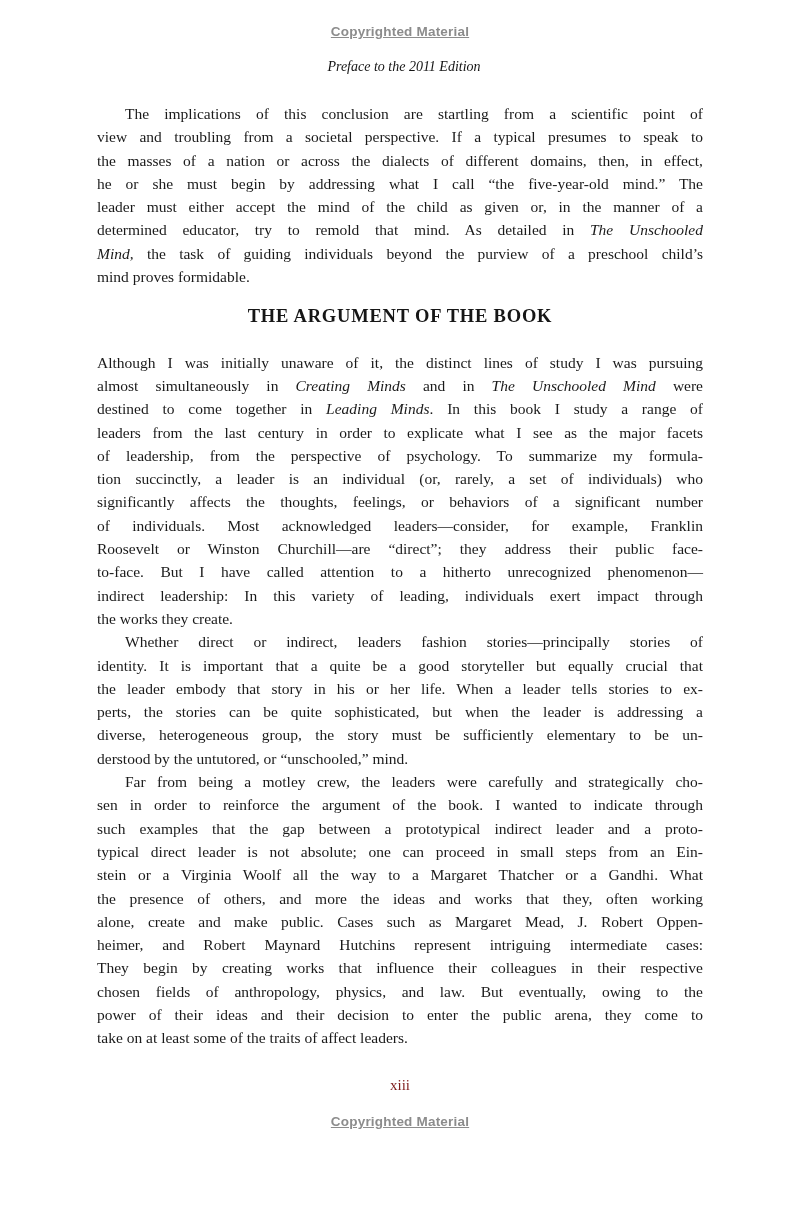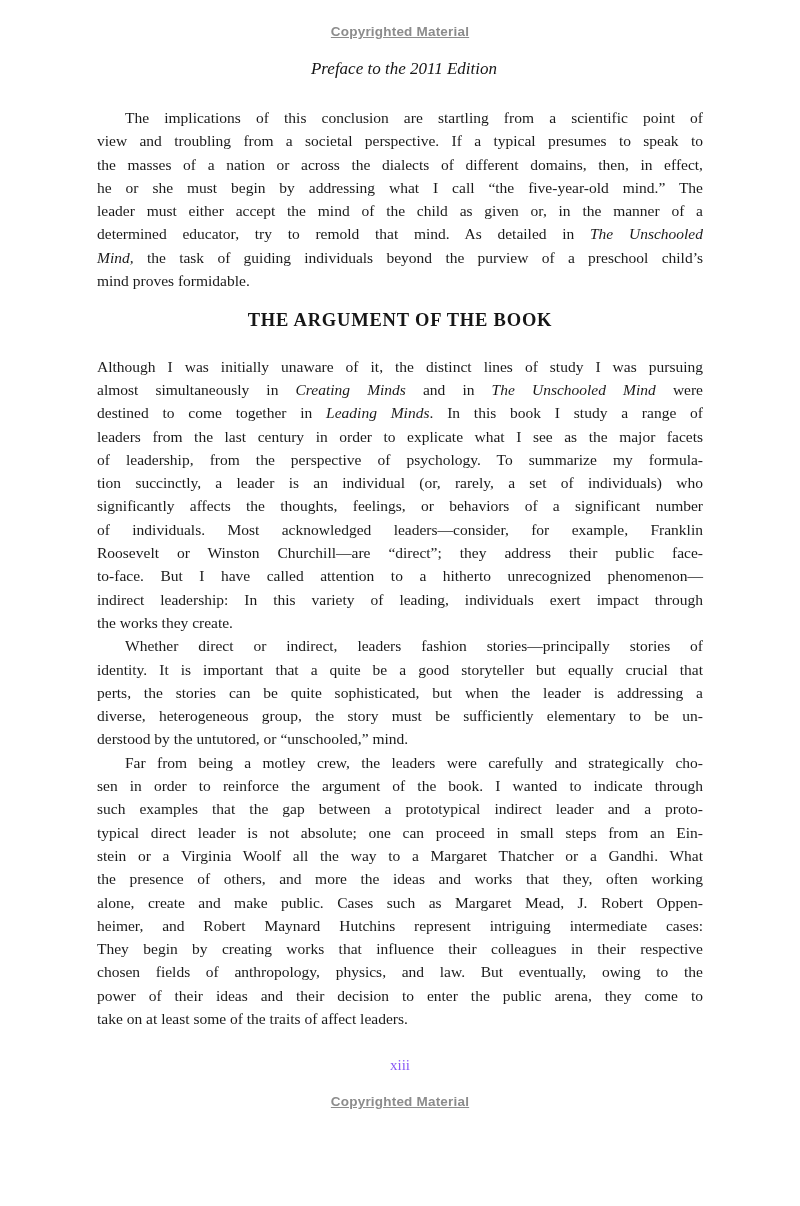--- a/index.html
+++ b/index.html
@@ -20,21 +20,21 @@
     letter-spacing: 0.2px;
     color: #8c8c8c;
     text-decoration: underline;
   }
   .copyright.top { padding-top: 24px; }
   .copyright.bottom { margin-top: 20px; }
   .running-head {
     margin-top: 20px;
     text-align: center;
     font-style: italic;
-    font-size: 17px;
+    font-size: 14px;
     color: #141414;
     padding-left: 8px;
   }
   .body-block {
     width: 606px;
     margin: 27px auto 0 auto;
     font-size: 15.5px;
     line-height: 23.3px;
     color: #1a1a1a;
   }
@@ -52,21 +52,21 @@
     font-weight: bold;
     font-size: 18.5px;
     letter-spacing: 0.8px;
     color: #161616;
     margin: 17px 0 22px 0;
   }
   .page-number {
     margin-top: 27px;
     text-align: center;
     font-size: 15px;
-    color: #8b5cf6;
+    color: #7f1d1d;
   }
 </style>
 </head>
 <body>
 
 <div class="page">
   <div class="copyright top">Copyrighted Material</div>
 
   <div class="running-head">Preface to the 2011 Edition</div>
 
@@ -87,20 +87,21 @@
       <div class="line">of leadership, from the perspective of psychology. To summarize my formula-</div>
       <div class="line">tion succinctly, a leader is an individual (or, rarely, a set of individuals) who</div>
       <div class="line">significantly affects the thoughts, feelings, or behaviors of a significant number</div>
       <div class="line">of individuals. Most acknowledged leaders—consider, for example, Franklin</div>
       <div class="line">Roosevelt or Winston Churchill—are “direct”; they address their public face-</div>
       <div class="line">to-face. But I have called attention to a hitherto unrecognized phenomenon—</div>
       <div class="line">indirect leadership: In this variety of leading, individuals exert impact through</div>
       <div class="line last">the works they create.</div>
       <div class="line indent">Whether direct or indirect, leaders fashion stories—principally stories of</div>
       <div class="line">identity. It is important that a quite be a good storyteller but equally crucial that</div>
+      <div class="line">the leader embody that story in his or her life. When a leader tells stories to ex-</div>
       <div class="line">perts, the stories can be quite sophisticated, but when the leader is addressing a</div>
       <div class="line">diverse, heterogeneous group, the story must be sufficiently elementary to be un-</div>
       <div class="line last">derstood by the untutored, or “unschooled,” mind.</div>
       <div class="line indent">Far from being a motley crew, the leaders were carefully and strategically cho-</div>
       <div class="line">sen in order to reinforce the argument of the book. I wanted to indicate through</div>
       <div class="line">such examples that the gap between a prototypical indirect leader and a proto-</div>
       <div class="line">typical direct leader is not absolute; one can proceed in small steps from an Ein-</div>
       <div class="line">stein or a Virginia Woolf all the way to a Margaret Thatcher or a Gandhi. What</div>
       <div class="line">the presence of others, and more the ideas and works that they, often working</div>
       <div class="line">alone, create and make public. Cases such as Margaret Mead, J. Robert Oppen-</div>

